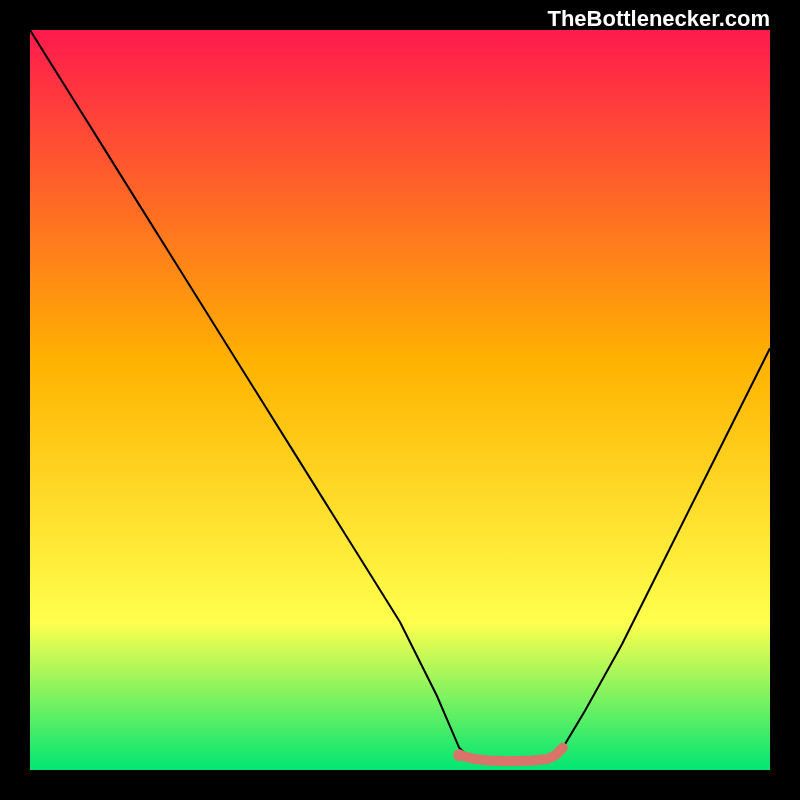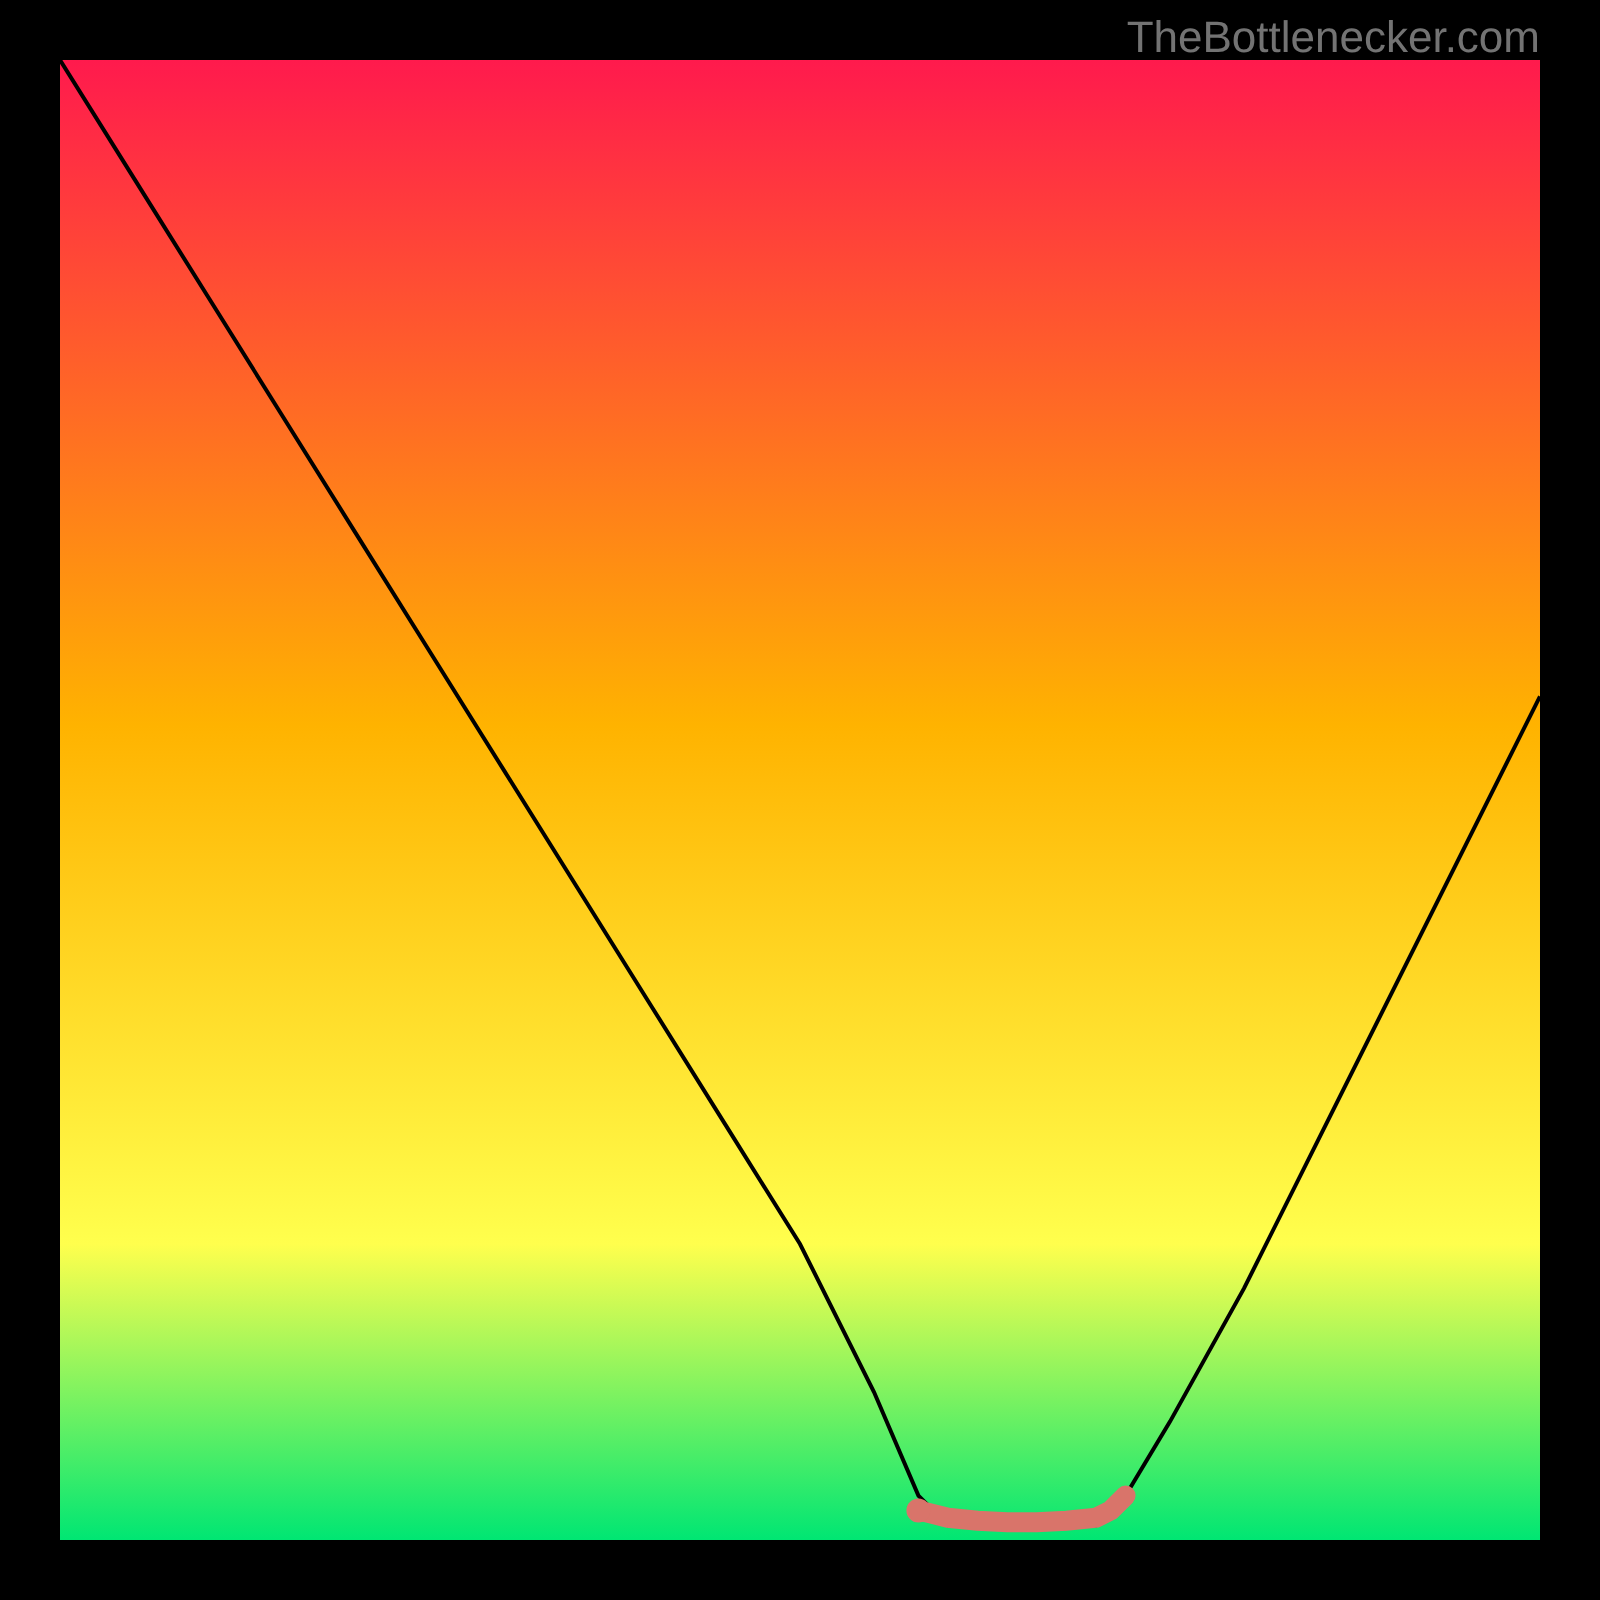--- a/index.html
+++ b/index.html
@@ -15,23 +15,23 @@
     position: absolute;
     left: 30px;
     top: 30px;
     width: 740px;
     height: 740px;
   }
   .watermark {
     position: absolute;
     top: 6px;
     right: 30px;
-    color: #737373;
+    color: #ffffff;
     font-size: 22px;
-    font-weight: normal;
+    font-weight: bold;
   }
   svg {
     display: block;
   }
 </style>
 </head>
 <body>
 
 <div class="watermark">TheBottlenecker.com</div>
 

